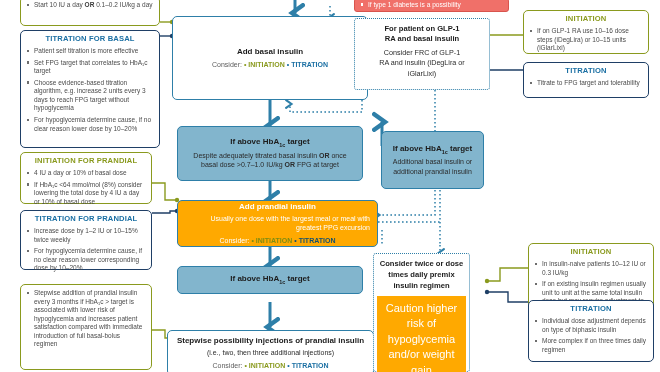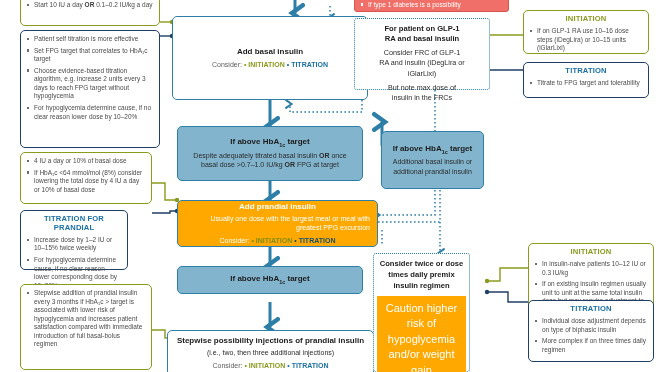--- a/index.html
+++ b/index.html
@@ -142,36 +142,38 @@
   <circle cx="487" cy="292" r="2.2" fill="#1f3f66"></circle>
 </svg>
 
 <div class="box callout" style="left:20px;top:-4px;width:140px;height:30px;">
   <ul>
     <li>Start 10 IU a day <b>OR</b> 0.1–0.2 IU/kg a day</li>
   </ul>
 </div>
 
 <div class="box callout titr" style="left:20px;top:30px;width:140px;height:118px;">
+  <h4>TITRATION FOR BASAL</h4>
   <ul>
     <li>Patient self titration is more effective</li>
     <li>Set FPG target that correlates to HbA₁c target</li>
     <li>Choose evidence-based titration algorithm, e.g. increase 2 units every 3 days to reach FPG target without hypoglycemia</li>
     <li>For hypoglycemia determine cause, if no clear reason lower dose by 10–20%</li>
   </ul>
 </div>
 
 <div class="box callout" style="left:20px;top:152px;width:132px;height:52px;">
+  <h4>INITIATION FOR PRANDIAL</h4>
   <ul>
     <li>4 IU a day or 10% of basal dose</li>
     <li>If HbA₁c &lt;64 mmol/mol (8%) consider lowering the total dose by 4 IU a day or 10% of basal dose</li>
   </ul>
 </div>
 
-<div class="box callout titr" style="left:20px;top:210px;width:108px;height:60px;">
+<div class="box callout titr" style="left:20px;top:210px;width:132px;height:60px;">
   <h4>TITRATION FOR PRANDIAL</h4>
   <ul>
     <li>Increase dose by 1–2 IU or 10–15% twice weekly</li>
     <li>For hypoglycemia determine cause, if no clear reason lower corresponding dose by 10–20%</li>
   </ul>
 </div>
 
 <div class="box callout" style="left:20px;top:284px;width:132px;height:86px;">
   <ul>
     <li>Stepwise addition of prandial insulin every 3 months if HbA₁c &gt; target is associated with lower risk of hypoglycemia and increases patient satisfaction compared with immediate introduction of full basal-bolus regimen</li>
@@ -220,21 +222,20 @@
   </div>
 </div>
 
 <div class="box alert" style="left:354px;top:-2px;width:155px;height:14px;">
   <span>If type 1 diabetes is a possibility</span>
 </div>
 
 <div class="box dotted" style="left:354px;top:18px;width:136px;height:72px;">
   <div class="ttl">For patient on GLP-1 RA and basal insulin</div>
   <div class="sub">Consider FRC of GLP-1 RA and insulin (iDegLira or iGlarLixi)</div>
-  <div class="sub">But note max dose of insulin in the FRCs</div>
 </div>
 
 <div class="box callout" style="left:523px;top:10px;width:126px;height:44px;">
   <h4>INITIATION</h4>
   <ul>
     <li>If on GLP-1 RA use 10–16 dose steps (iDegLira) or 10–15 units (iGlarLixi)</li>
   </ul>
 </div>
 
 <div class="box callout titr" style="left:523px;top:62px;width:126px;height:36px;">

